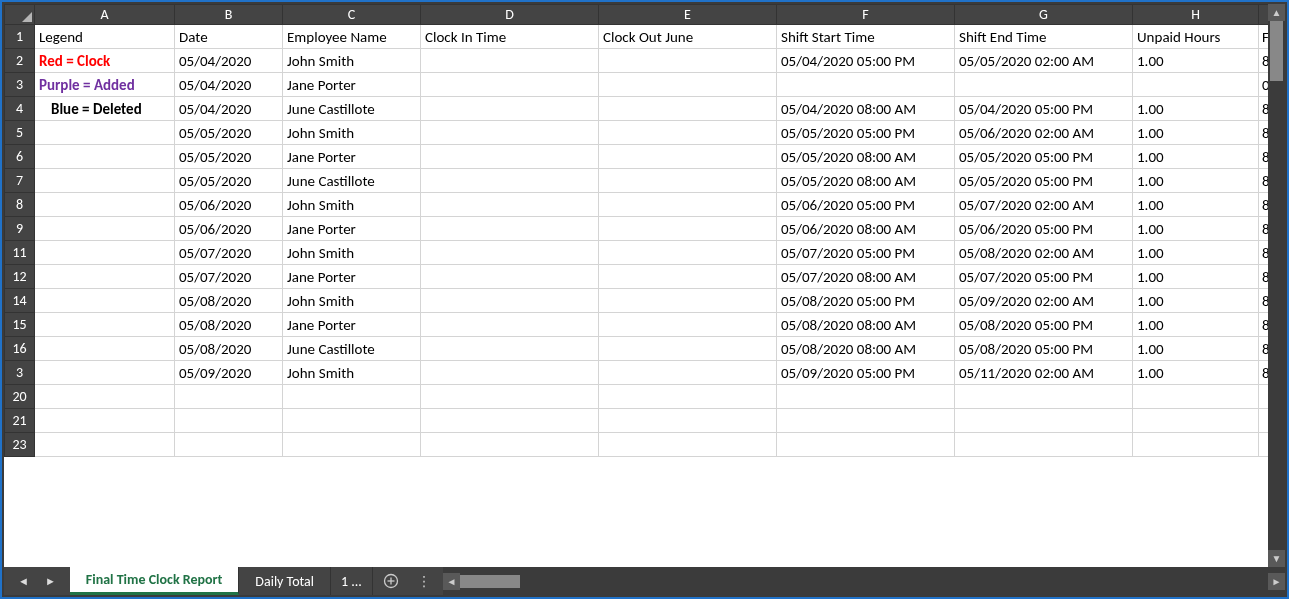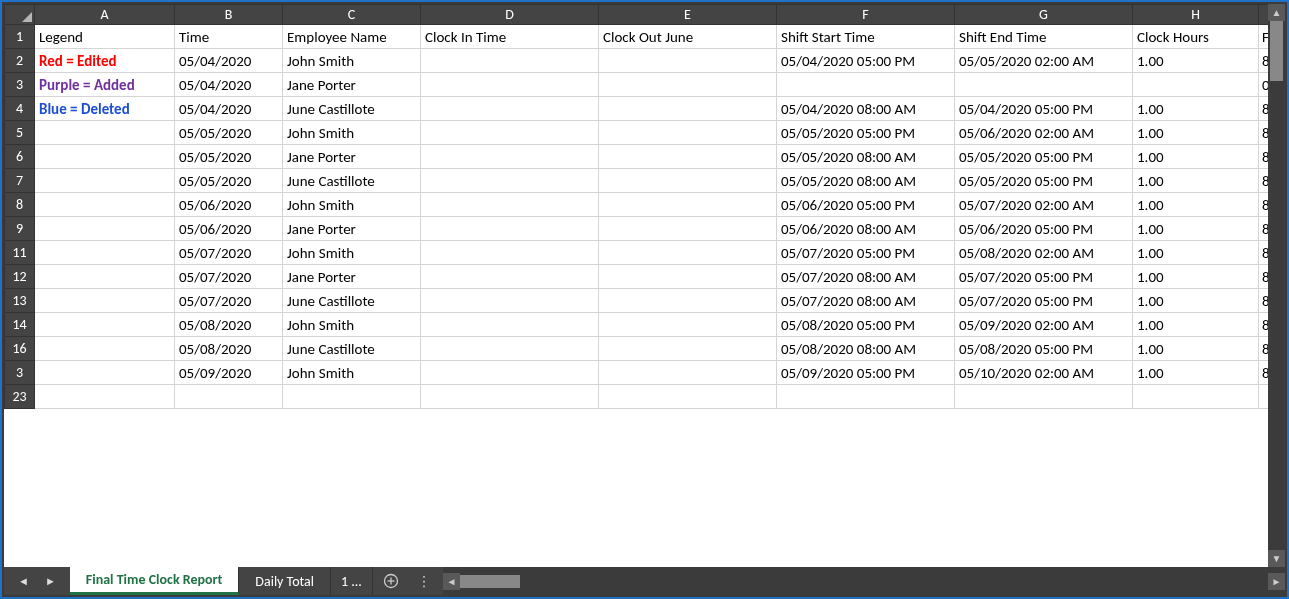--- a/index.html
+++ b/index.html
@@ -70,21 +70,21 @@
     content: "";
     position: absolute;
     right: 2px; bottom: 2px;
     border-style: solid;
     border-width: 0 0 10px 10px;
     border-color: transparent transparent #b5b5b5 transparent;
   }
   .bold { font-weight: bold; }
   .red { color: #ff0000; }
   .purple { color: #7030a0; }
-  .blue { color: #1d4ed8; }
+  .blue { color: #000000; margin-left: 12px; }
 
   
   .vscroll {
     position: absolute;
     top: 2px; right: 2px;
     width: 17px; height: 563px;
     background: #3b3b3b;
   }
   .vscroll .arrow {
     width: 17px; height: 17px;
@@ -207,32 +207,32 @@
           <th>F</th>
           <th>G</th>
           <th>H</th>
           <th style="padding:0"></th>
         </tr>
       </thead>
       <tbody id="tbody">
           <tr>
             <th class="rowhdr">1</th>
             <td class="bold">Legend</td>
-            <td class="bold">Time</td>
+            <td class="bold">Date</td>
             <td class="bold">Employee Name</td>
             <td class="bold">Clock In Time</td>
             <td class="bold">Clock Out June</td>
             <td class="bold">Shift Start Time</td>
             <td class="bold">Shift End Time</td>
-            <td class="bold">Clock Hours</td>
+            <td class="bold">Unpaid Hours</td>
             <td class="bold" style="padding-left:3px">F</td>
           </tr>
           <tr>
             <th class="rowhdr">2</th>
-            <td><span class="bold red">Red = Edited</span></td>
+            <td><span class="bold red">Red = Clock</span></td>
             <td>05/04/2020</td>
             <td>John Smith</td>
             <td></td>
             <td></td>
             <td>05/04/2020 05:00 PM</td>
             <td>05/05/2020 02:00 AM</td>
             <td>1.00</td>
             <td style="padding-left:3px">8</td>
           </tr>
           <tr>
@@ -337,66 +337,90 @@
             <td>05/07/2020</td>
             <td>Jane Porter</td>
             <td></td>
             <td></td>
             <td>05/07/2020 08:00 AM</td>
             <td>05/07/2020 05:00 PM</td>
             <td>1.00</td>
             <td style="padding-left:3px">8</td>
           </tr>
           <tr>
-            <th class="rowhdr">13</th>
-            <td></td>
-            <td>05/07/2020</td>
-            <td>June Castillote</td>
-            <td></td>
-            <td></td>
-            <td>05/07/2020 08:00 AM</td>
-            <td>05/07/2020 05:00 PM</td>
-            <td>1.00</td>
-            <td style="padding-left:3px">8</td>
-          </tr>
-          <tr>
             <th class="rowhdr">14</th>
             <td></td>
             <td>05/08/2020</td>
             <td>John Smith</td>
             <td></td>
             <td></td>
             <td>05/08/2020 05:00 PM</td>
             <td>05/09/2020 02:00 AM</td>
             <td>1.00</td>
             <td style="padding-left:3px">8</td>
           </tr>
           <tr>
+            <th class="rowhdr">15</th>
+            <td></td>
+            <td>05/08/2020</td>
+            <td>Jane Porter</td>
+            <td></td>
+            <td></td>
+            <td>05/08/2020 08:00 AM</td>
+            <td>05/08/2020 05:00 PM</td>
+            <td>1.00</td>
+            <td style="padding-left:3px">8</td>
+          </tr>
+          <tr>
             <th class="rowhdr">16</th>
             <td></td>
             <td>05/08/2020</td>
             <td>June Castillote</td>
             <td></td>
             <td></td>
             <td>05/08/2020 08:00 AM</td>
             <td>05/08/2020 05:00 PM</td>
             <td>1.00</td>
             <td style="padding-left:3px">8</td>
           </tr>
           <tr>
             <th class="rowhdr">3</th>
             <td></td>
             <td>05/09/2020</td>
             <td>John Smith</td>
             <td></td>
             <td></td>
             <td>05/09/2020 05:00 PM</td>
-            <td>05/10/2020 02:00 AM</td>
-            <td>1.00</td>
-            <td style="padding-left:3px">8</td>
+            <td>05/11/2020 02:00 AM</td>
+            <td>1.00</td>
+            <td style="padding-left:3px">8</td>
+          </tr>
+          <tr>
+            <th class="rowhdr">20</th>
+            <td></td>
+            <td></td>
+            <td></td>
+            <td></td>
+            <td></td>
+            <td></td>
+            <td></td>
+            <td></td>
+            <td></td>
+          </tr>
+          <tr>
+            <th class="rowhdr">21</th>
+            <td></td>
+            <td></td>
+            <td></td>
+            <td></td>
+            <td></td>
+            <td></td>
+            <td></td>
+            <td></td>
+            <td></td>
           </tr>
           <tr>
             <th class="rowhdr">23</th>
             <td></td>
             <td></td>
             <td></td>
             <td></td>
             <td></td>
             <td></td>
             <td></td>

